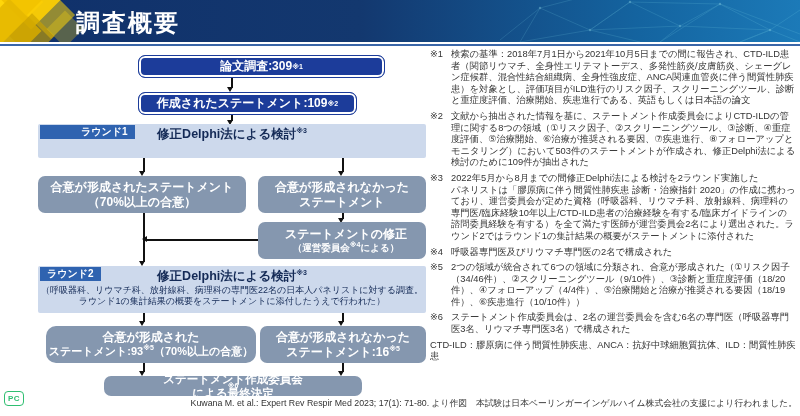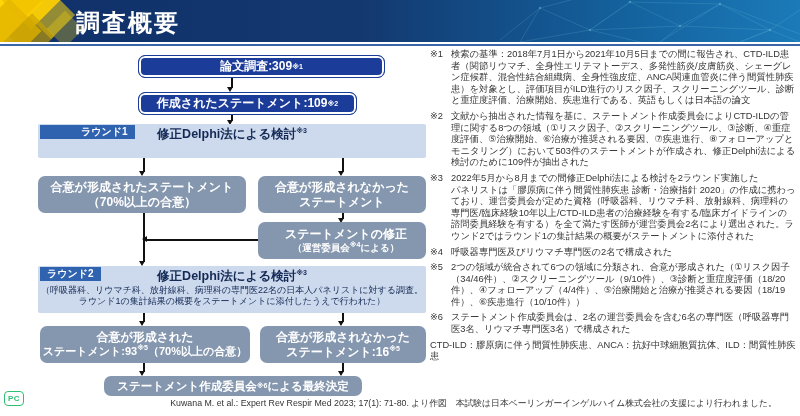--- a/index.html
+++ b/index.html
@@ -38,21 +38,21 @@
   .small-line { font-size:9.5px; font-weight:bold; }
 
   
   .fn-col { position:absolute; left:430px; top:49px; width:366px; color:#333333;
             font-size:9.3px; line-height:11.6px; }
   .fn { position:relative; padding-left:21px; margin-bottom:4px; }
   .fn-marker { position:absolute; left:0; top:0; }
   .abbrev { margin-top:0; }
 
   
-  .citation { position:absolute; left:150px; right:3px; top:398px; text-align:center;
+  .citation { position:absolute; left:150px; right:3px; top:398px; text-align:right;
               font-size:8.8px; color:#333333; }
   .pc-logo { position:absolute; left:4px; top:391px; width:20px; height:15px; border:1.5px solid #2fbf71;
              border-radius:4px; color:#2fbf71; font-size:8px; font-weight:bold; display:flex;
              align-items:center; justify-content:center; letter-spacing:.5px; }
 </style>
 </head>
 <body>
 
 <div class="stage">
 
@@ -143,39 +143,39 @@
     <div class="band-sub">（呼吸器科、リウマチ科、放射線科、病理科の専門医22名の日本人パネリストに対する調査。</div>
     <div class="band-sub">ラウンド1の集計結果の概要をステートメントに添付したうえで行われた）</div>
   </div>
   <div class="chip" style="left:40px; top:267px;">ラウンド2</div>
 
   <div class="vline" style="left:143px; top:313px; height:9px;"></div>
   <div class="ah-down" style="left:139px; top:321px;"></div>
   <div class="vline" style="left:342px; top:313px; height:9px;"></div>
   <div class="ah-down" style="left:338px; top:321px;"></div>
 
-  <div class="graybox" style="left:40px; top:326px; width:210px; height:37px;">
+  <div class="graybox" style="left:46px; top:326px; width:210px; height:37px;border-radius:10px;">
     <div>合意が形成された</div>
     <div style="font-size:11px;">
       <span>ステートメント:93</span><sup>※5</sup><span>（70%以上の合意）</span>
     </div>
   </div>
   <div class="graybox" style="left:260px; top:326px; width:166px; height:37px;">
     <div>合意が形成されなかった</div>
     <div>
       <span>ステートメント:16</span><sup>※5</sup>
     </div>
   </div>
 
   <div class="vline" style="left:143px; top:363px; height:9px;"></div>
   <div class="ah-down" style="left:139px; top:371px;"></div>
   <div class="vline" style="left:342px; top:363px; height:9px;"></div>
   <div class="ah-down" style="left:338px; top:371px;"></div>
 
-  <div class="graybox" style="left:104px; top:376px; width:258px; height:20px; font-size:11.5px; flex-direction:row;">
+  <div class="graybox" style="left:104px; top:376px; width:258px; height:20px; font-size:11.5px; flex-direction:column;">
     <span>ステートメント作成委員会</span>
       <sup>※6</sup>
       <span>による最終決定</span>
   </div>
 
   <div class="fn-col">
     <div class="fn">
       <span class="fn-marker">※1</span>
       <div>検索の基準：2018年7月1日から2021年10月5日までの間に報告され、CTD-ILD患者（関節リウマチ、全身性エリテマトーデス、多発性筋炎/皮膚筋炎、シェーグレン症候群、混合性結合組織病、全身性強皮症、ANCA関連血管炎に伴う間質性肺疾患）を対象とし、評価項目がILD進行のリスク因子、スクリーニングツール、診断と重症度評価、治療開始、疾患進行である、英語もしくは日本語の論文</div>
     </div>

